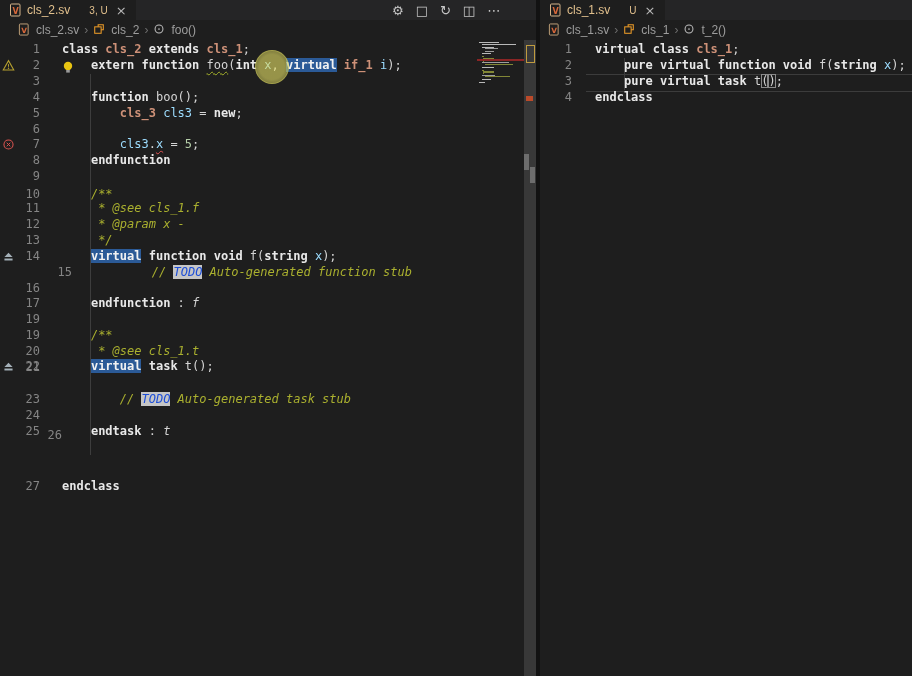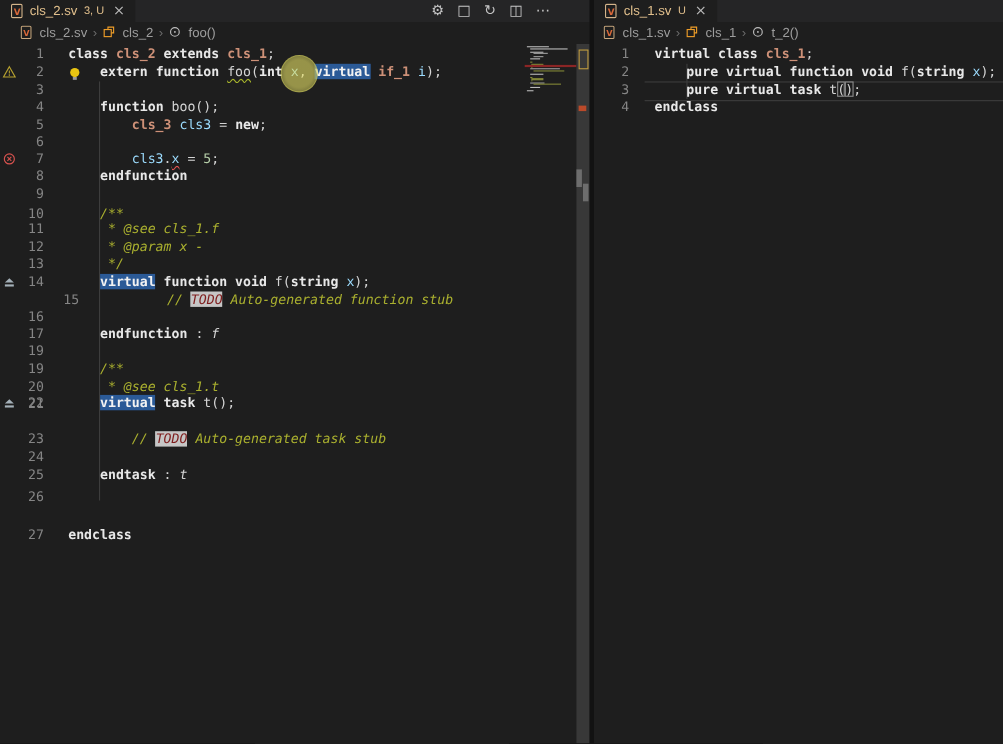--- a/index.html
+++ b/index.html
@@ -7,21 +7,21 @@
        font-family:"DejaVu Sans Mono",monospace}
   .group{position:absolute;top:0;height:676px;background:#1e1e1e}
   .g-left{left:0;width:536px}
   .g-right{left:540px;width:372px}
   .sash{position:absolute;left:536px;top:0;width:4px;height:676px;background:#121212}
 
   
   .tabbar{position:absolute;top:0;left:0;right:0;height:20px;background:#252526;display:flex;align-items:stretch}
   .tab{display:flex;align-items:center;gap:5px;padding:0 9px;background:#1e1e1e;cursor:pointer}
   .tab-label{color:#e2c08d;font:12px "Liberation Sans",sans-serif}
-  .tab-badge{color:#e2c08d;font:10px "Liberation Sans",sans-serif;margin-left:1px}
+  .tab-badge{color:#e2c08d;font:10px "Liberation Sans",sans-serif;margin-left:14px}
   .tab-close{color:#b9b9b9;font:13px/13px "DejaVu Sans",sans-serif;margin-left:3px}
   .actions{position:absolute;left:392px;top:0;height:20px;display:flex;align-items:center;gap:12px;
            color:#c5c5c5;font:13px "DejaVu Sans",sans-serif}
   .actions span{cursor:pointer}
 
   
   .crumbs{position:absolute;top:20px;left:0;right:0;height:20px;background:#1e1e1e;display:flex;
           align-items:center;gap:5px;color:#9d9d9d;font:12px "Liberation Sans",sans-serif}
   .crumbs .chev{color:#6d6d6d;font-size:12px}
   .crumb{cursor:pointer}
@@ -38,21 +38,21 @@
   .ed-r .lcode{left:55px}
   .glyph{position:absolute;left:2px;top:1px;width:13px;height:13px}
 
   .tk-k{color:#e8e8e8;font-weight:bold}
   .tk-c{color:#ce9178;font-weight:bold}
   .tk-v{color:#9cdcfe}
   .tk-p{color:#d4d4d4}
   .tk-n{color:#b5cea8}
   .tk-m{color:#aab02f;font-style:italic}
   .tk-it{color:#d4d4d4;font-style:italic}
-  .tk-td{color:#7f1d1d;background:#c6c6c6;font-style:italic}
+  .tk-td{color:#1d4ed8;background:#c6c6c6;font-style:italic}
   .tk-hk{color:#f2f2f2;font-weight:bold;background:#2b5a97}
   .tk-wf{color:#d4d4d4;text-decoration:underline wavy #a6b32a 1px;text-underline-offset:2px}
   .tk-ev{color:#9cdcfe;text-decoration:underline wavy #e05252 1px;text-underline-offset:2px}
   .tk-bx{color:#d4d4d4;outline:1px solid #8a8a8a;outline-offset:-1px}
 
   .indent-guide{position:absolute;width:1px;background:#3d3d3d}
   .cur-line{position:absolute;border-top:1px solid #3c3c3c;border-bottom:1px solid #3c3c3c;height:15.9px}
 
   .bulb{position:absolute;width:14px;height:14px}
   .click-circle{position:absolute;width:32px;height:32px;border-radius:50%;
@@ -193,21 +193,21 @@
         <div class="line" style="top: 288.2px;"><span class="lnum">19</span><span class="lcode"><span class="tk-p">    </span><span class="tk-m">/**</span></span></div>
         <div class="line" style="top: 304.1px;"><span class="lnum">20</span><span class="lcode"><span class="tk-p">     </span><span class="tk-m">* @see cls_1.t</span></span></div>
         <div class="line" style="top: 320px;"><span class="lnum">21</span><span class="lcode"><span class="tk-p">     </span><span class="tk-m">*/</span></span></div>
         <div class="line" style="top: 319px;"><span class="glyph"><svg width="13" height="13" viewBox="0 0 16 16">
               <path d="M3 8.5 L8 3.5 L13 8.5 Z" fill="#a4b0b8"></path>
               <rect x="3" y="10.5" width="10" height="2.4" fill="#a4b0b8"></rect>
             </svg></span><span class="lnum">22</span><span class="lcode"><span class="tk-p">    </span><span class="tk-hk">virtual</span><span class="tk-k"> task </span><span class="tk-p">t();</span></span></div>
         <div class="line" style="top: 351.8px;"><span class="lnum">23</span><span class="lcode"><span class="tk-p">        </span><span class="tk-m">// </span><span class="tk-td">TODO</span><span class="tk-m"> Auto-generated task stub</span></span></div>
         <div class="line" style="top: 367.7px;"><span class="lnum">24</span><span class="lcode"></span></div>
         <div class="line" style="top: 383.6px;"><span class="lnum">25</span><span class="lcode"><span class="tk-p">    </span><span class="tk-k">endtask</span><span class="tk-p"> : </span><span class="tk-it">t</span></span></div>
-        <div class="line" style="top: 404px;"><span class="lnum">26</span><span class="lcode"></span></div>
+        <div class="line" style="top: 388px; margin-left: 22px;"><span class="lnum">26</span><span class="lcode"></span></div>
         <div class="line" style="top: 439px;"><span class="lnum">27</span><span class="lcode"><span class="tk-k">endclass</span></span></div>
       </div>
   </div>
 
   <div class="sash"></div>
 
   <div class="group g-right">
     <div class="tabbar">
       <div class="tab">
         <span class="icon-s">

